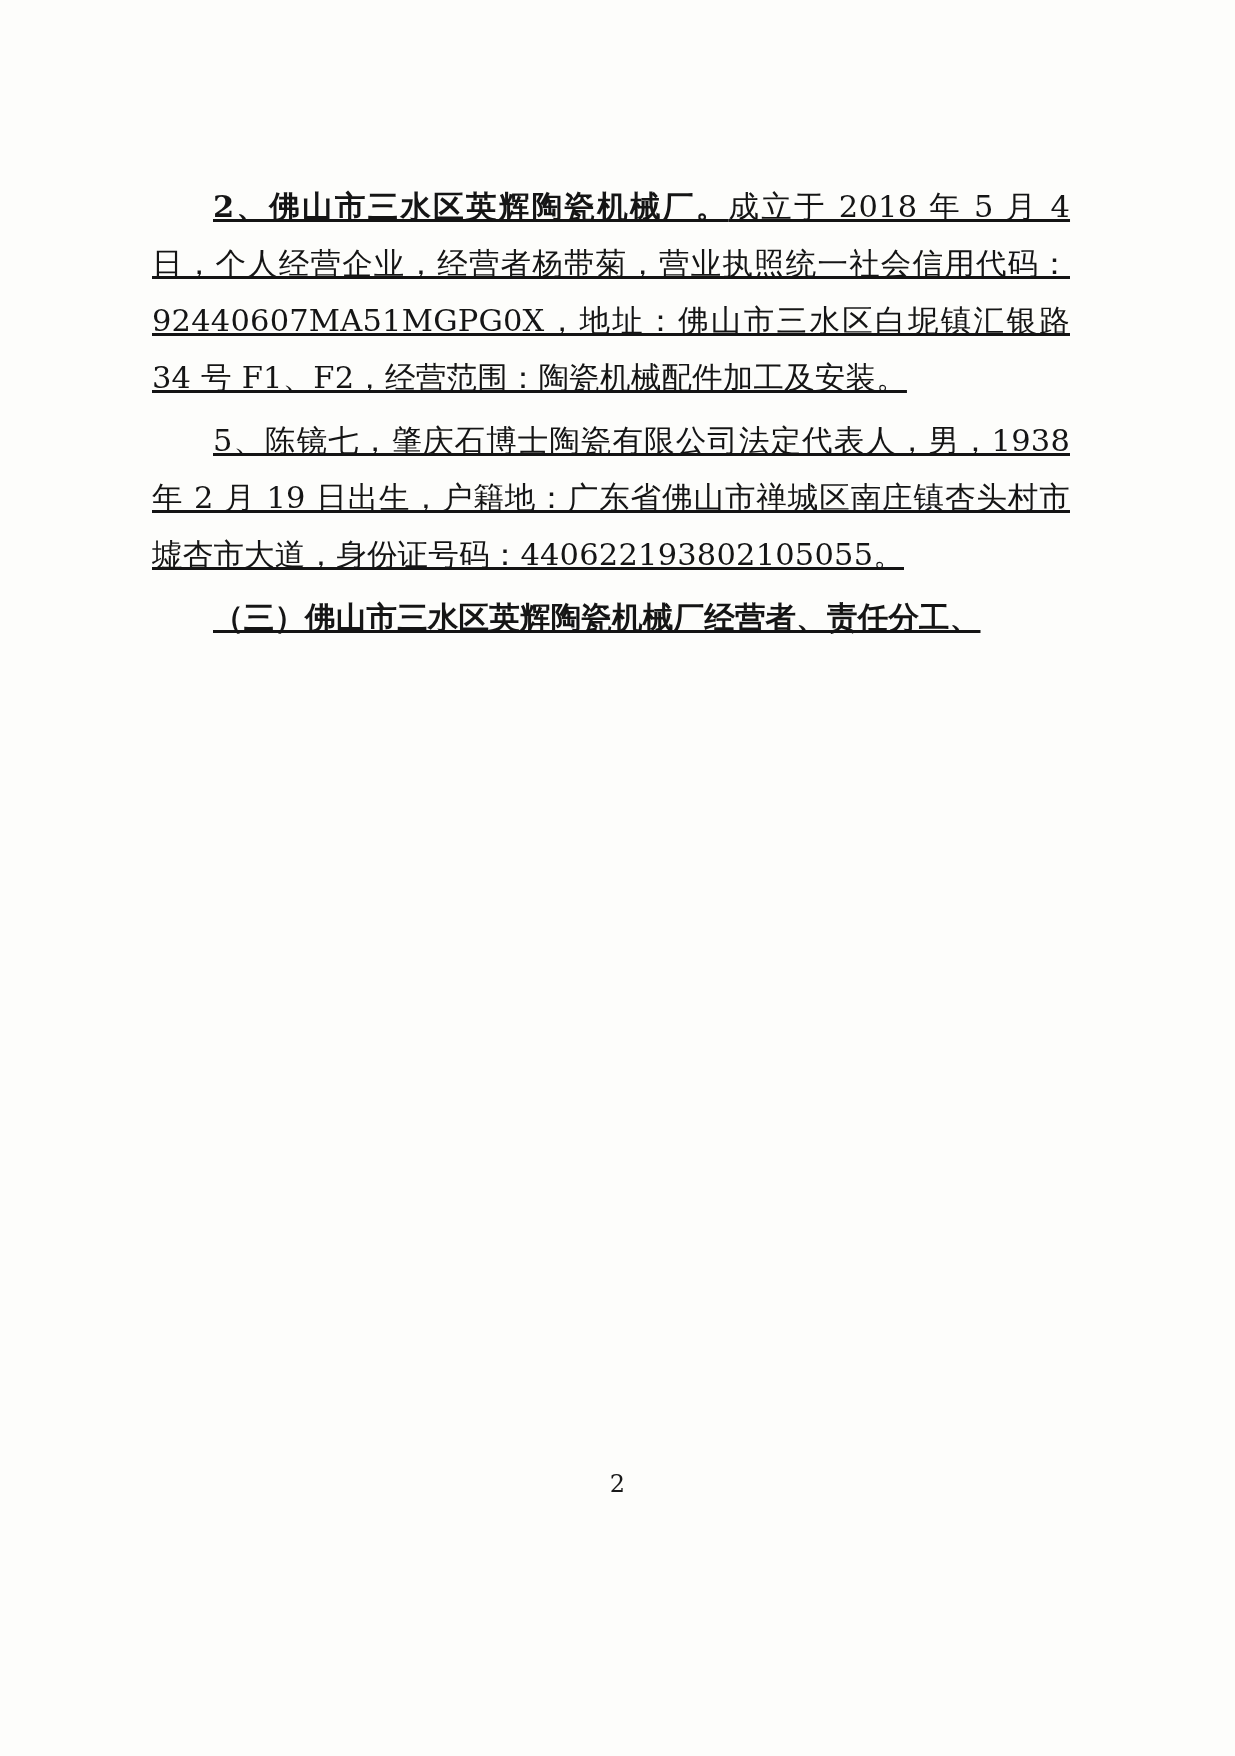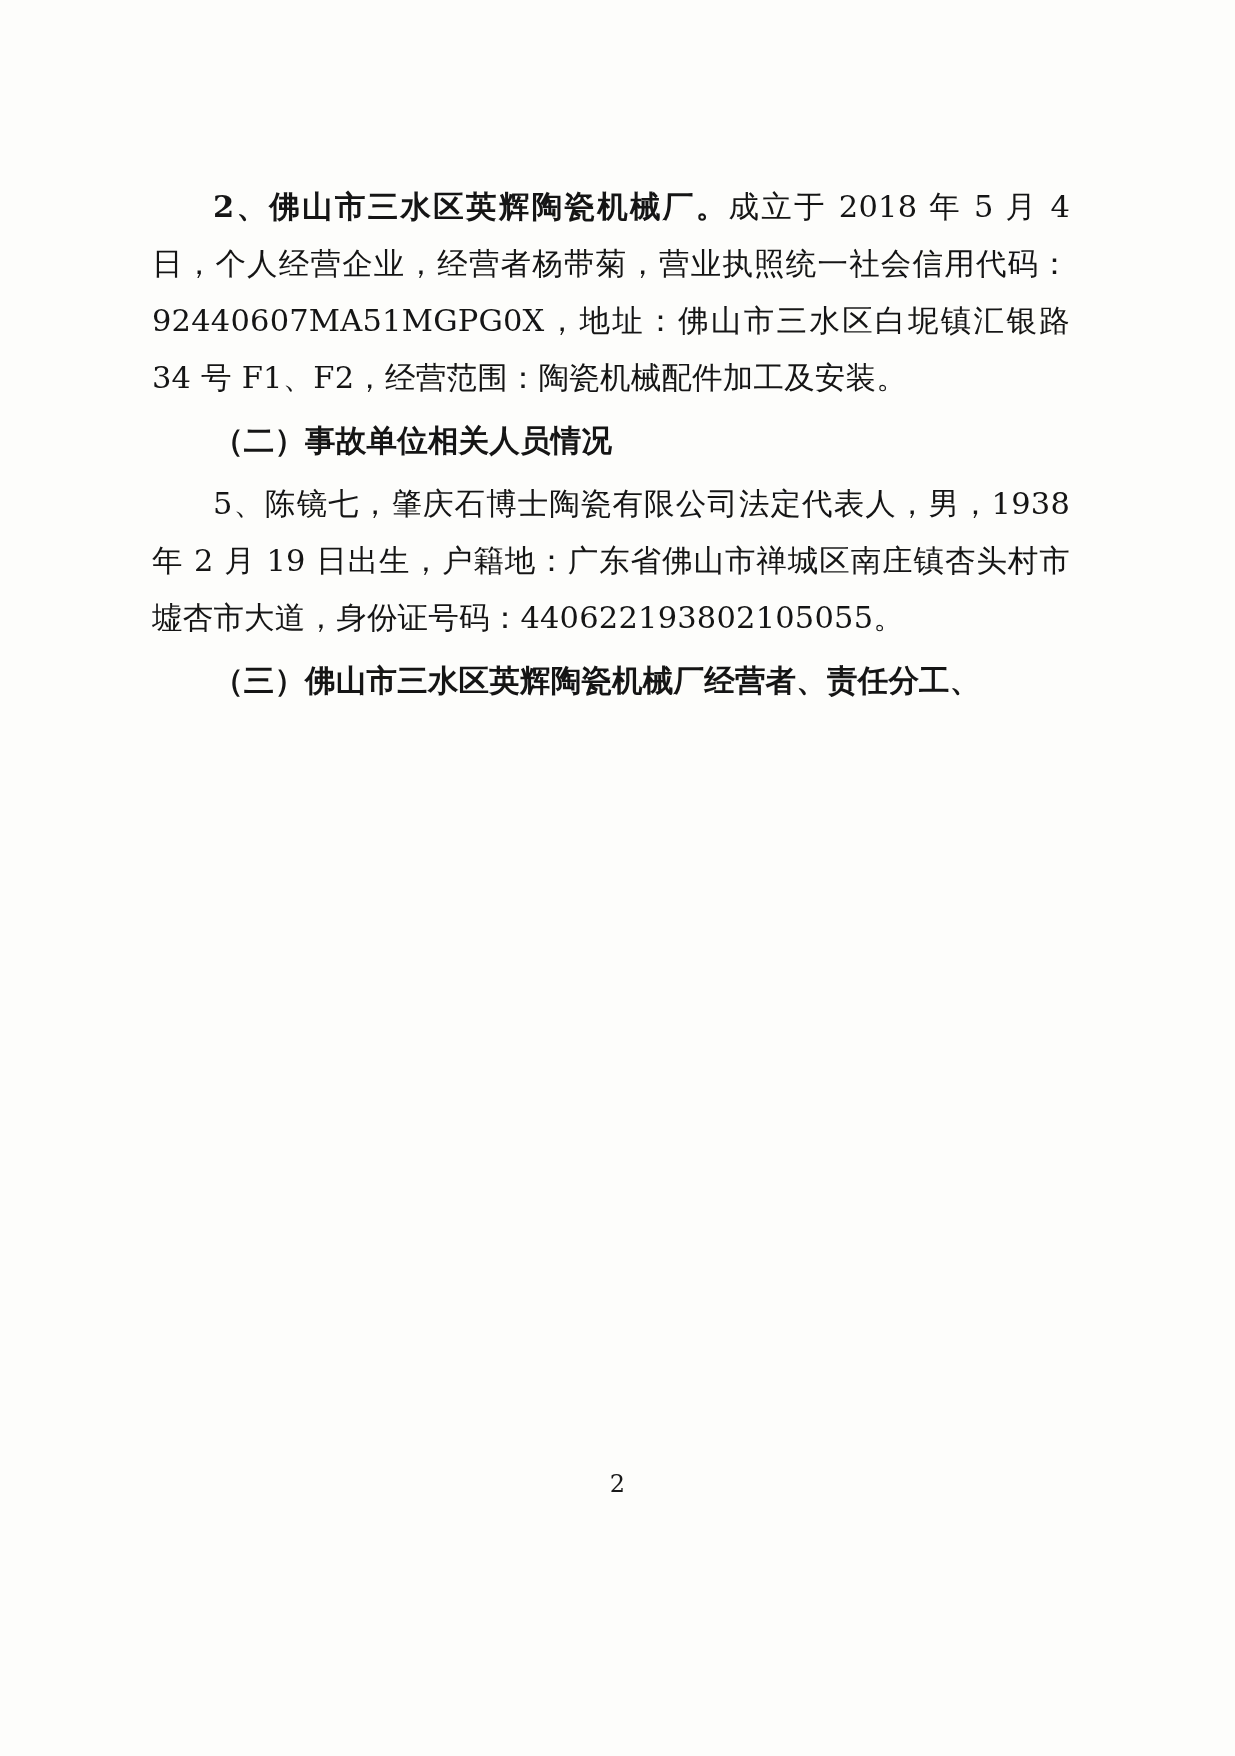--- a/index.html
+++ b/index.html
@@ -21,20 +21,21 @@
     top: 0;
     width: 1235px;
     height: 1756px;
     background: #fdfdfb;
   }
   .content {
     position: absolute;
     left: 152px;
     top: 178px;
     width: 918px;
+    text-decoration: underline;
   }
   p.para {
     margin: 0 0 6px 0;
     font-size: 30.5px;
     line-height: 57px;
     text-align: justify;
     text-justify: inter-ideograph;
     letter-spacing: 0.2px;
     text-indent: 0;
     color: #151515;
@@ -60,21 +61,20 @@
   }
 </style>
 </head>
 <body>
 
 <div class="page">
   <div class="content">
 
     <p class="para indent"><span class="b">2、佛山市三水区英辉陶瓷机械厂。</span><span>成立于 2018 年 5 月 4 日，个人经营企业，经营者杨带菊，营业执照统一社会信用代码：92440607MA51MGPG0X，地址：佛山市三水区白坭镇汇银路 34 号 F1、F2，经营范围：陶瓷机械配件加工及安装。</span></p>
 
-    <p class="para indent bold">（二）事故单位相关人员情况</p>
 
 
 
 
 
     <p class="para indent">5、陈镜七，肇庆石博士陶瓷有限公司法定代表人，男，1938 年 2 月 19 日出生，户籍地：广东省佛山市禅城区南庄镇杏头村市墟杏市大道，身份证号码：440622193802105055。</p>
 
     <p class="para indent bold">（三）佛山市三水区英辉陶瓷机械厂经营者、责任分工、</p>
 
   </div>

